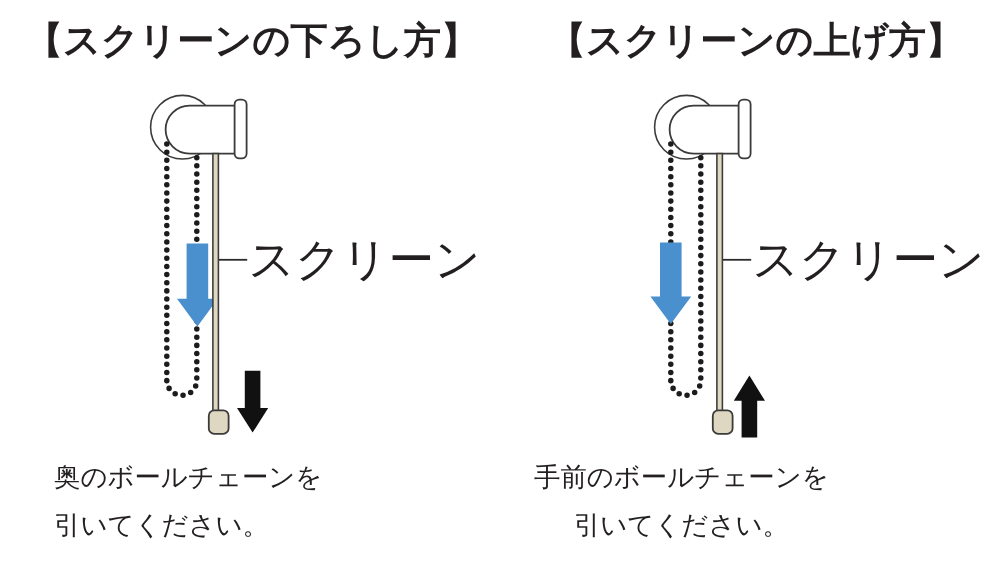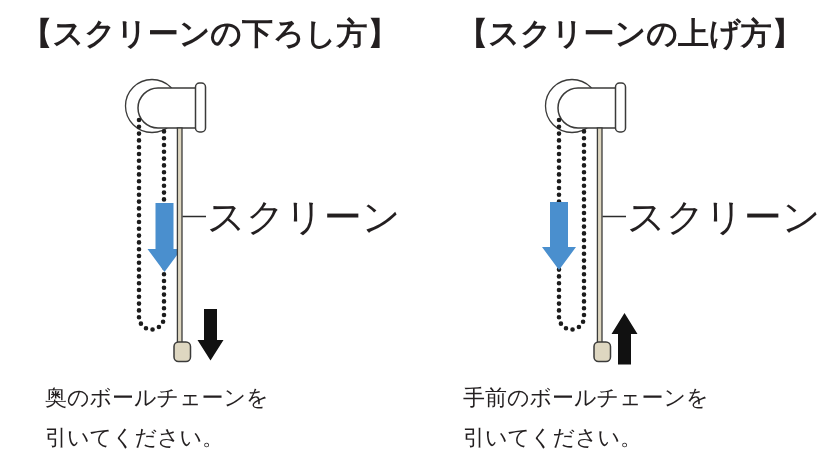--- a/index.html
+++ b/index.html
@@ -24,21 +24,21 @@
   .diagram{position:absolute;left:0;top:0;width:420px;height:474px;}
   .screen-label{
     position:absolute;left:207px;top:201px;
     font-size:38px;line-height:33px;color:#231f20;white-space:nowrap;
   }
   .caption{
     position:absolute;top:378px;
     font-size:22px;line-height:40px;color:#231f20;white-space:nowrap;
   }
   .panel-left  .caption{left:45px;}
-  .panel-right .caption{left:43px;}
+  .panel-right .caption{left:25px;text-align:center;}
 
   
   .ol{fill:#ffffff;stroke:#3b3b3a;stroke-width:1.5;}
   .wheel{fill:#ffffff;stroke:#3b3b3a;stroke-width:1.3;}
   .chain{fill:none;stroke:#1c1c1c;stroke-width:4.6;stroke-dasharray:0 6.8;stroke-linecap:round;}
   .strip{stroke:#3b3b3a;stroke-width:1.3;}
   .tab{stroke:#3b3b3a;stroke-width:1.5;}
   .leader{stroke:#2b2b2b;stroke-width:1.5;}
 </style>
 </head>

